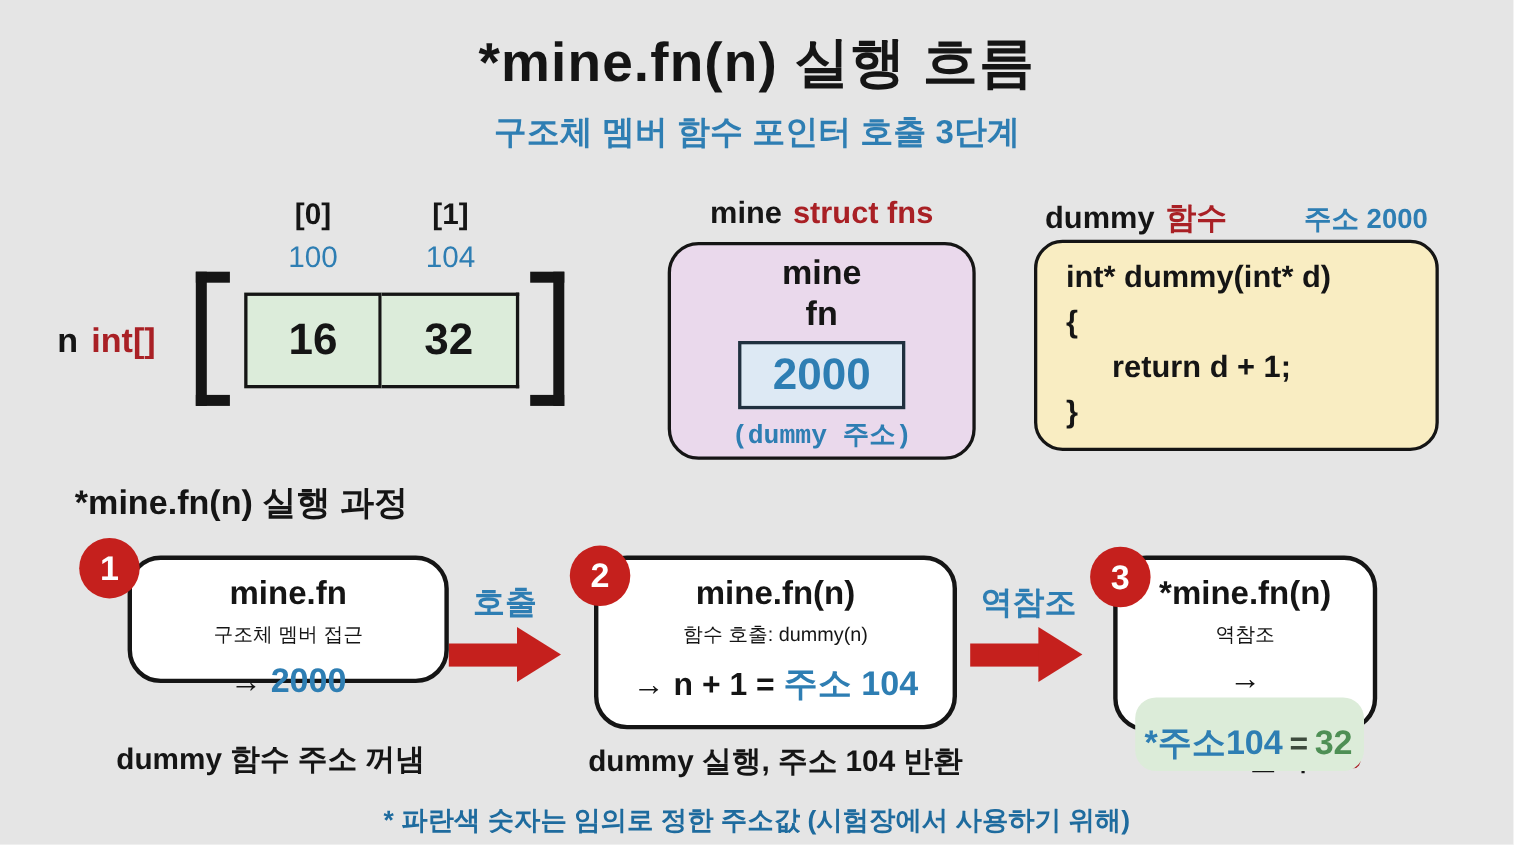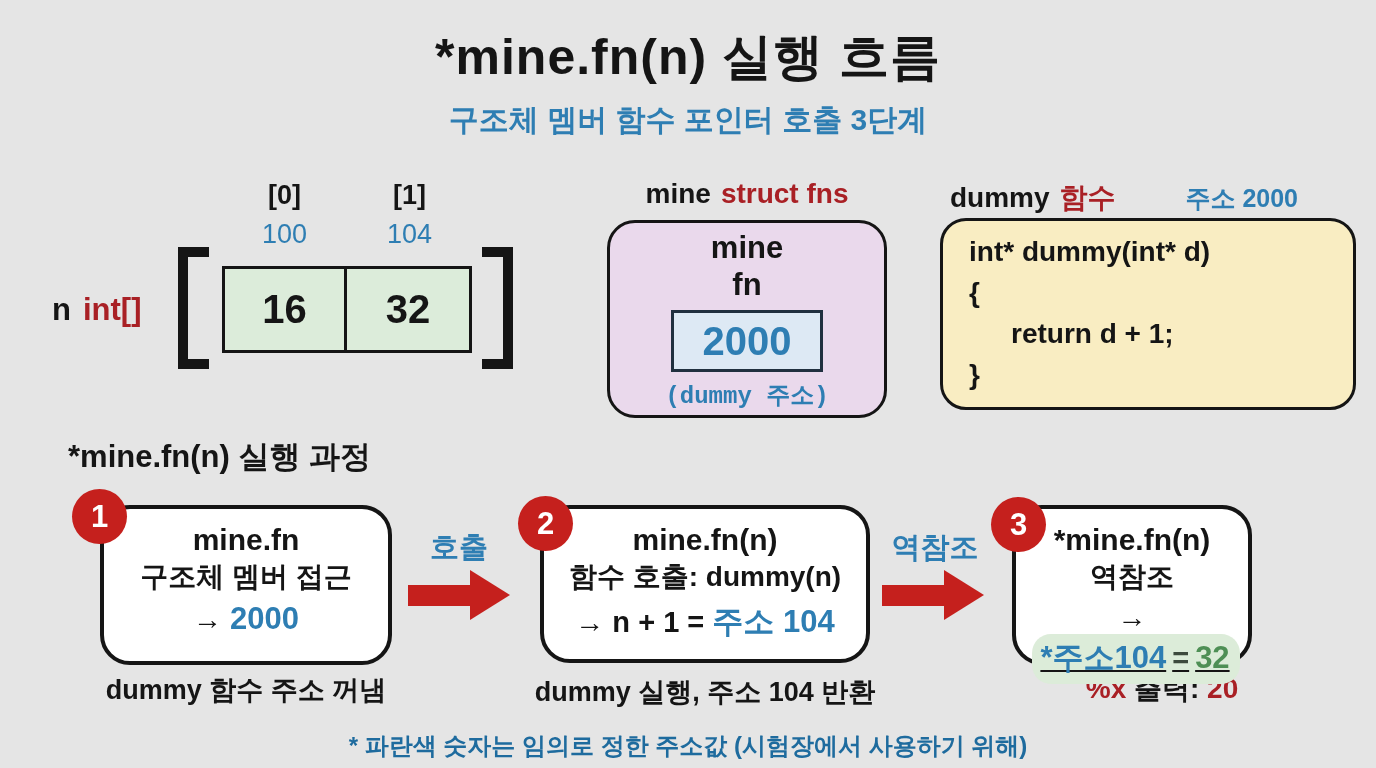--- a/index.html
+++ b/index.html
@@ -48,46 +48,46 @@
     border:3px solid #20303f; display:flex; align-items:center; justify-content:center;
     font-size:40px; font-weight:600; color:var(--blue,#2E7EB3);
   }
   .ptr-caption { margin-top:7px; font-size:24px; font-weight:600; color:var(--blue,#2E7EB3);font-family:Liberation Mono, monospace; }
 
   
   .dummy-header { left:950px; top:179px; width:360px; font-size:28px; font-weight:700; }
   .dummy-header .red { color:var(--darkred,#A92025); margin-left:10px; }
   .dummy-header .addr-note { float:right; margin-right:12px; margin-top:3px; font-size:25px; font-weight:600; color:var(--blue,#2E7EB3); }
   .code-box {
-    left:940px; top:218px; width:416px; height:192px;
+    left:940px; top:218px; width:368px; height:192px;
     background:var(--boxyellow,#F9EDC2); border:3.5px solid #151515; border-radius:26px;
     padding:10px 0 0 26px;
   }
   .code-line { font-size:28px; font-weight:600; line-height:41px; white-space:pre; }
   .code-line.indent { padding-left:42px; }
 
   
   .process-heading { left:68px; top:436px; font-size:31px; font-weight:800; }
 
   .step-circle {
     width:55px; height:55px; border-radius:50%; background:var(--red,#C5201D);
     color:#fff; font-size:31px; font-weight:700;
     display:flex; align-items:center; justify-content:center; z-index:3;
   }
   .step-card {
     background:#fff; border:4px solid #151515; border-radius:30px;
     text-align:center; z-index:2; padding-top:12px;
   }
   .step-title { font-size:30px; font-weight:700; line-height:38px; }
-  .step-sub { font-size:28px; font-weight:700; line-height:36px; }
+  .step-sub { font-size:18px; font-weight:400; line-height:36px; }
   .step-result { margin-top:6px; font-size:29px; font-weight:600; }
   .step-result .blue { color:var(--blue,#2E7EB3); font-size:31px; }
   .hl {
-    background:var(--hlgreen,#DCECD9); border-radius:19px; padding:3px 10px 5px 8px;
-    margin-left:8px; display:inline-block;text-decoration:underline;
+    background:var(--hlgreen,#DCECD9); border-radius:19px; padding:20px 10px 5px 8px;
+    margin-left:8px; display:inline-block;
   }
   .hl .blue { color:var(--blue,#2E7EB3); font-size:31px; font-weight:600; }
   .hl .eq { color:#3d4a3d; font-size:29px; font-weight:600; margin:0 6px; }
   .hl .green { color:var(--green,#4E8F55); font-size:31px; font-weight:600; }
   .step-caption { font-size:27px; font-weight:600; text-align:center; }
   .step-caption .red { color:var(--darkred,#A92025); font-weight:700; }
 
   .flow-label { width:110px; text-align:center; font-size:29px; font-weight:700; color:var(--blue,#2E7EB3); }
   .block-arrow { width:102px; height:50px; }
   .block-arrow .bar { position:absolute; left:0; top:15px; width:64px; height:21px; background:var(--red,#C5201D); }
@@ -137,21 +137,21 @@
   <div class="abs code-box">
     <div class="code-line">int* dummy(int* d)</div>
     <div class="code-line">{</div>
     <div class="code-line indent">return d + 1;</div>
     <div class="code-line">}</div>
   </div>
 
   <div class="abs process-heading">*mine.fn(n) 실행 과정</div>
 
   <div class="abs step-circle" style="left:72px; top:489px">1</div>
-  <div class="abs step-card" style="left:100px; top:505px; width:292px; height:160px">
+  <div class="abs step-card" style="left:116px; top:505px; width:292px; height:116px">
     <div class="step-title">mine.fn</div>
     <div class="step-sub">구조체 멤버 접근</div>
     <div class="step-result">
       <span>→</span>
       <span class="blue">2000</span>
     </div>
   </div>
   <div class="abs step-caption" style="left:70px; top:672px; width:352px">dummy 함수 주소 꺼냄</div>
 
   <div class="abs flow-label" style="left:404px; top:528px">호출</div>

